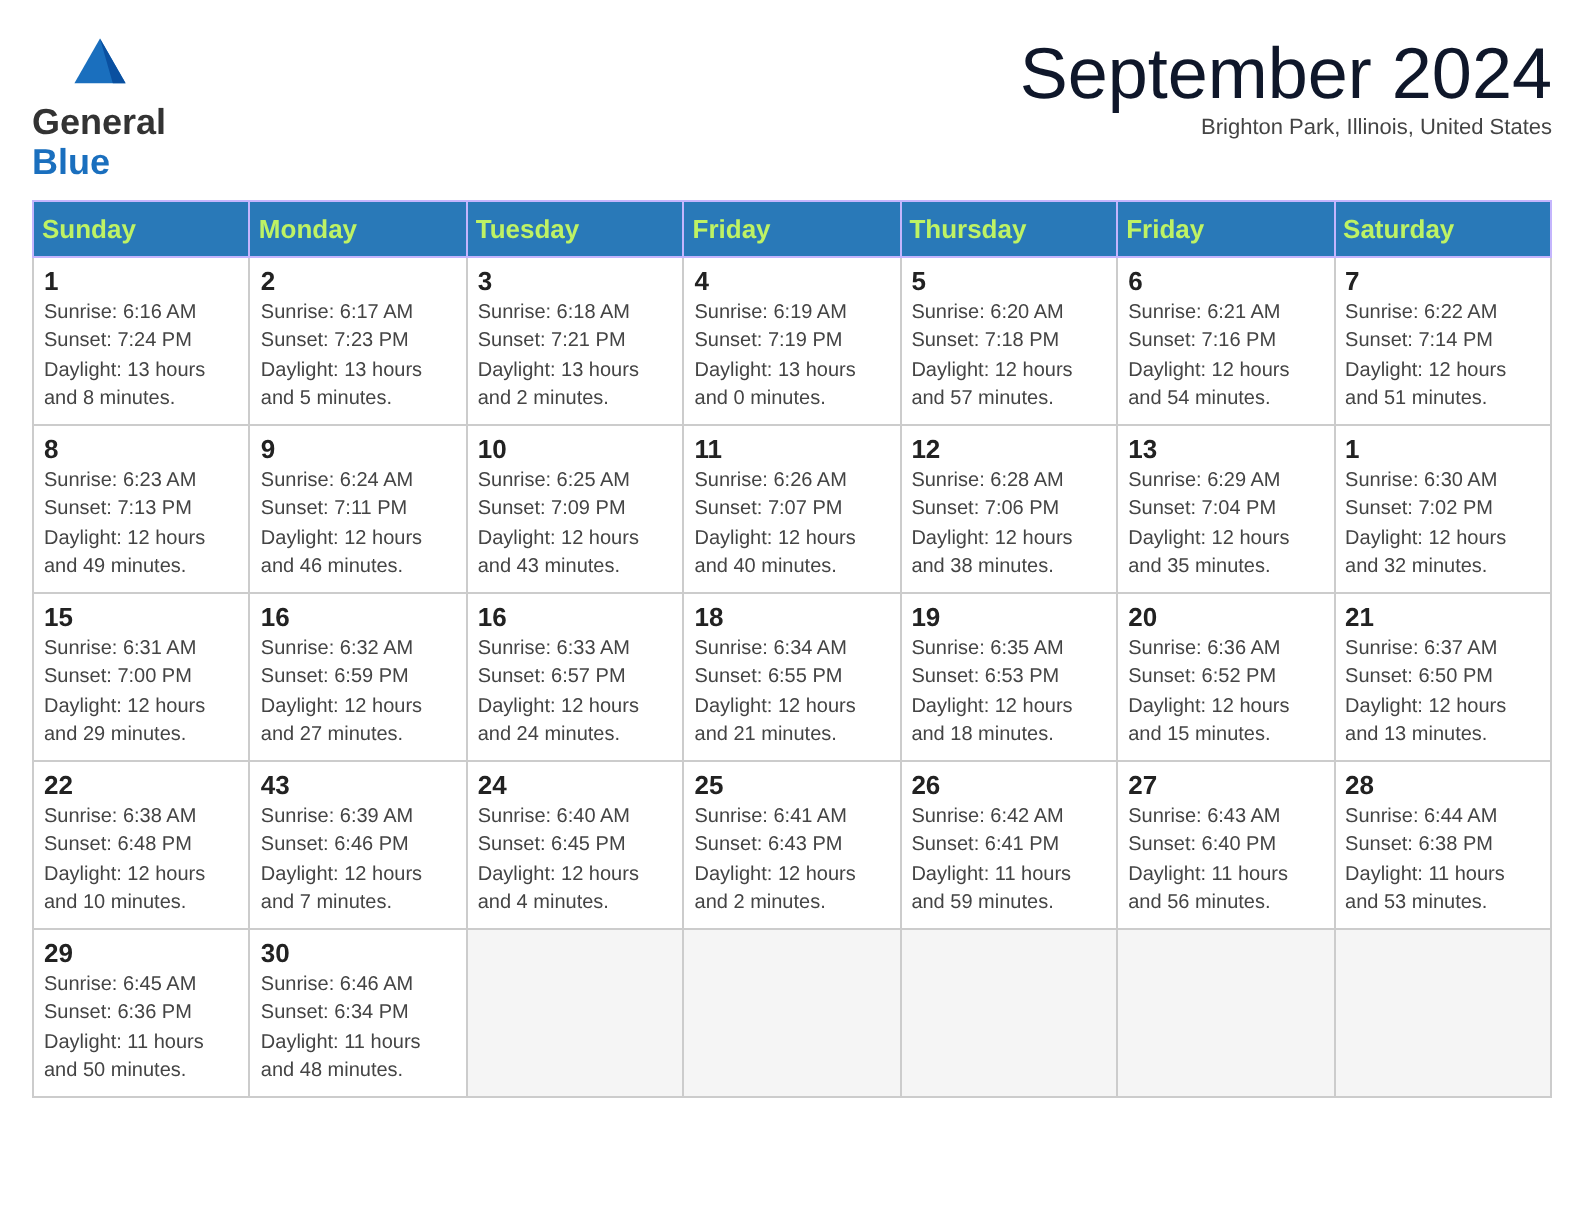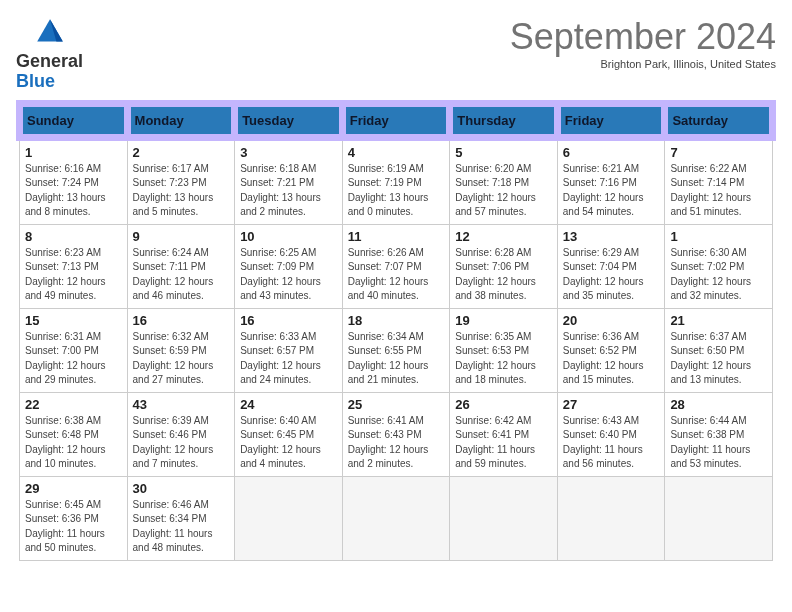--- a/index.html
+++ b/index.html
@@ -32,39 +32,39 @@
     .logo-icon {
       width: 32px;
       height: 32px;
     }
     .title-section {
       text-align: right;
     }
     .month-title {
       font-size: 36px;
       font-weight: normal;
-      color: #737373;
+      color: #0f172a;
     }
     .location {
       font-size: 11px;
       color: #444;
     }
     table {
       width: 100%;
       border-collapse: collapse;
       table-layout: fixed;
     }
     th {
       background: #2979b8;
-      color: #0f172a;
+      color: #bef264;
       font-size: 13px;
       font-weight: bold;
       padding: 6px 4px;
       text-align: left;
-      border: 7px solid #c4b5fd;
+      border: 1px solid #c4b5fd;
     }
     td {
       border: 1px solid #ccc;
       vertical-align: top;
       padding: 4px 5px;
       font-size: 10.5px;
       color: #333;
       height: 80px;
       background: #fff;
     }

